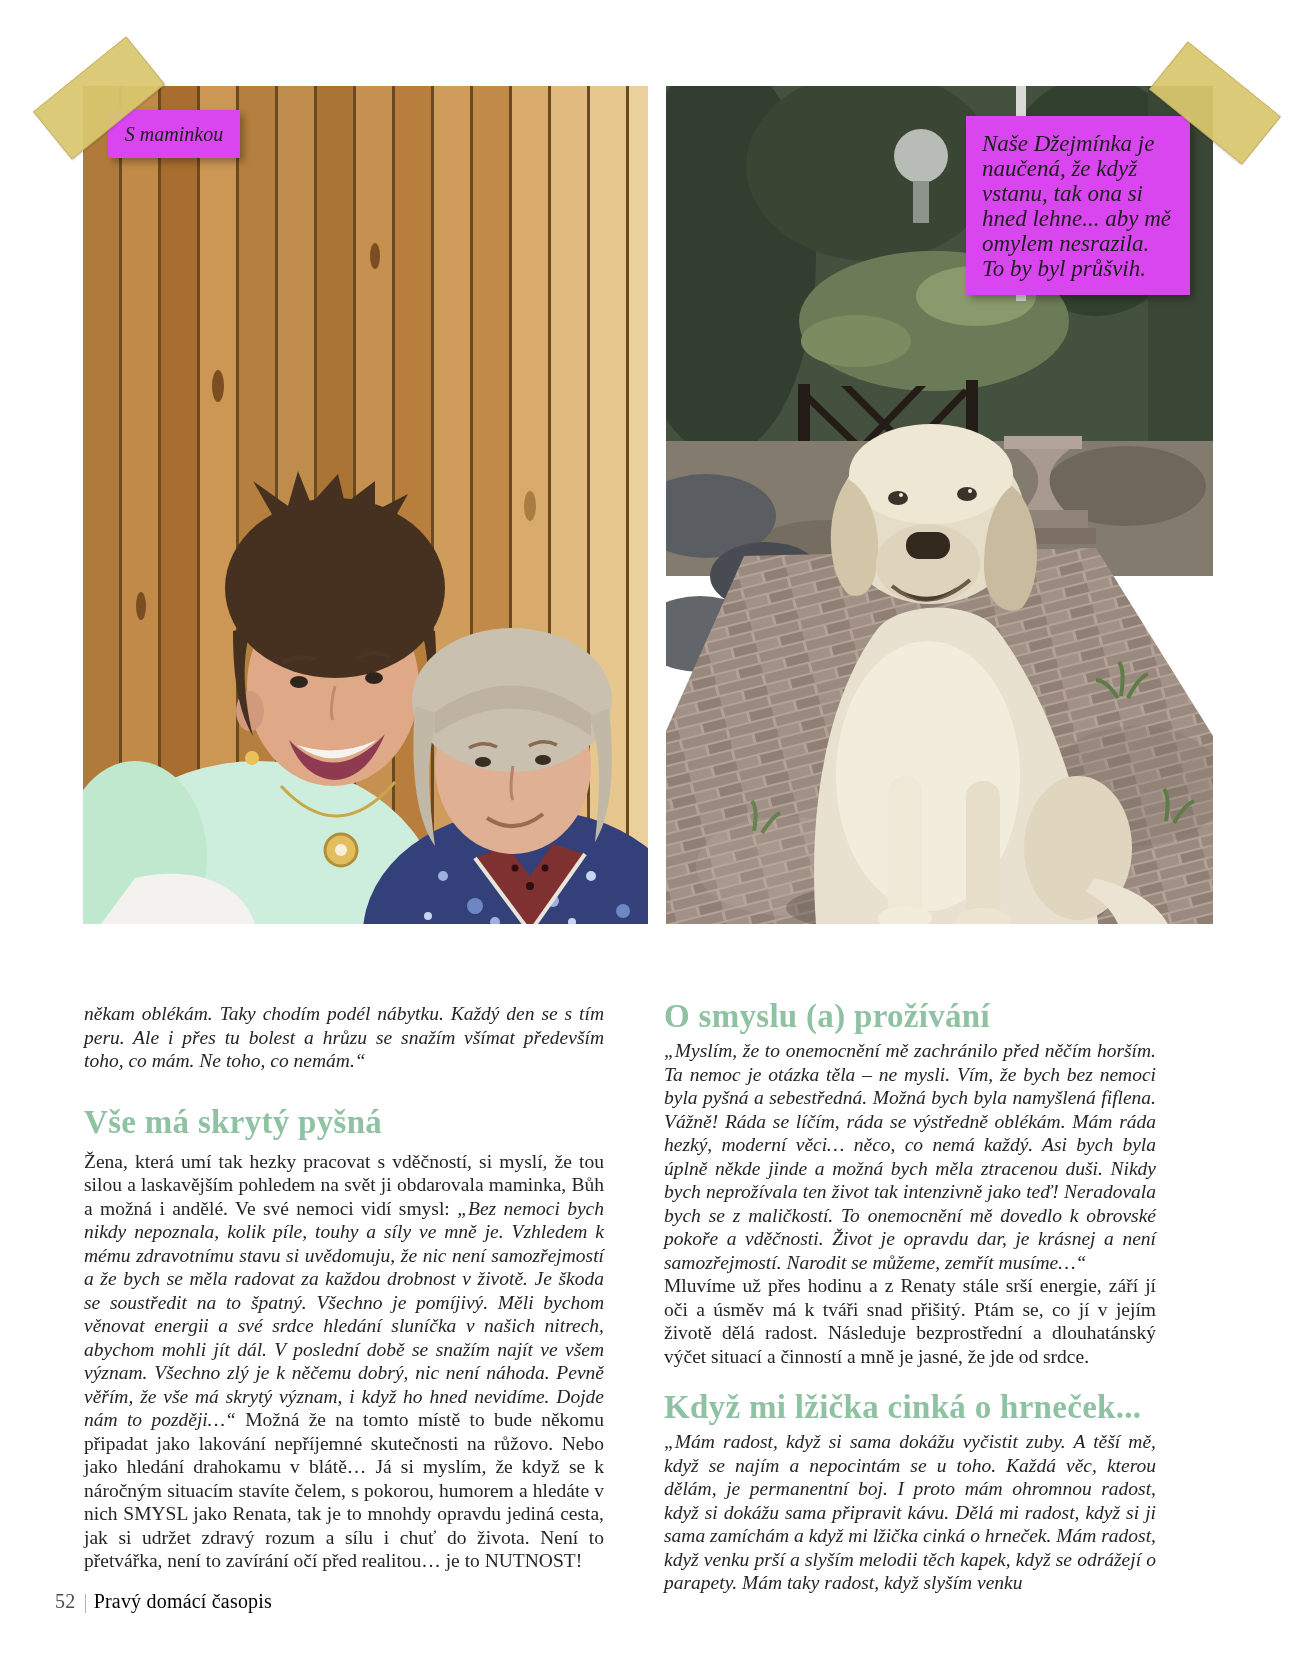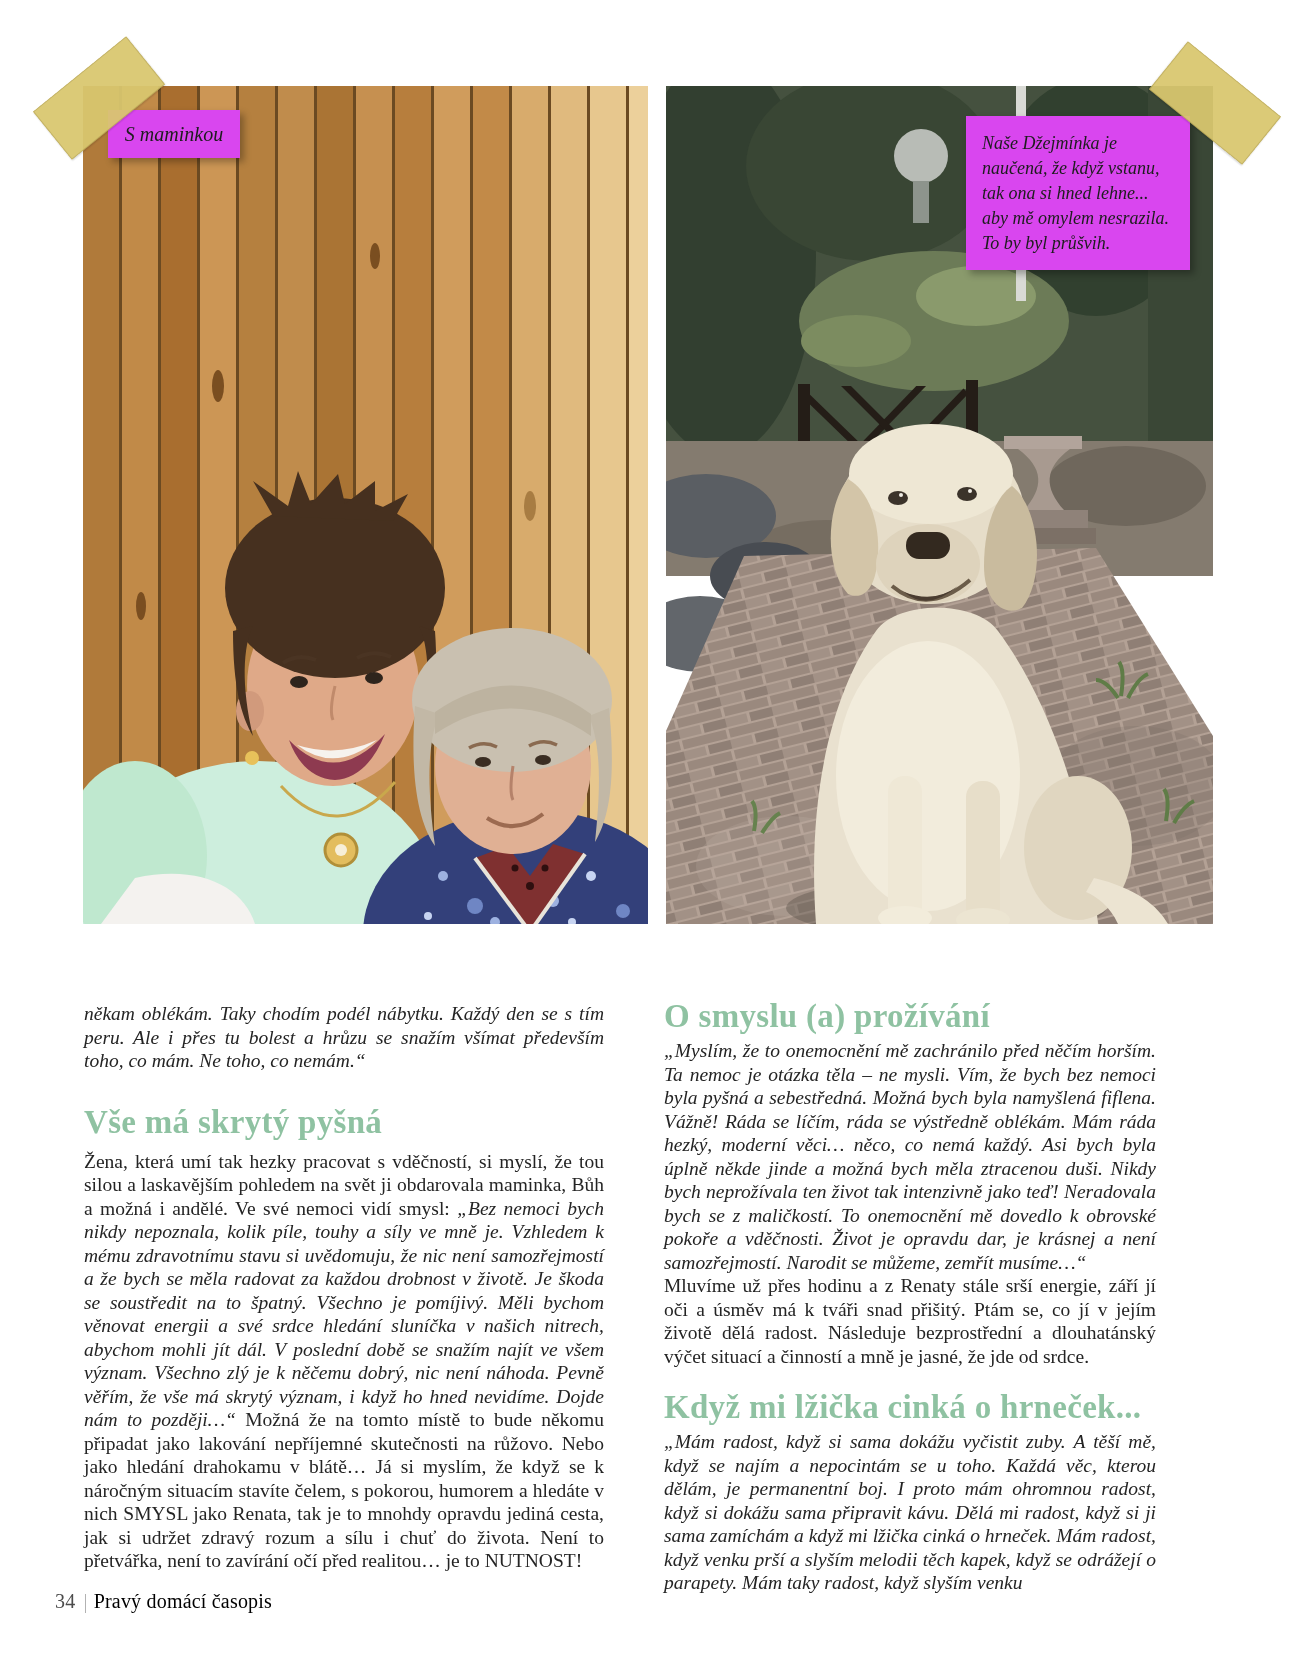--- a/index.html
+++ b/index.html
@@ -23,21 +23,21 @@
   .caption{
     position:absolute;background:#d946ef;color:#1d1d1d;z-index:3;
     font-style:italic;box-shadow:4px 4px 7px rgba(0,0,0,.30);
   }
   .caption-mother{
     left:108px;top:110px;width:132px;height:48px;
     font-size:20px;line-height:48px;text-align:center;
   }
   .caption-dog{
     left:966px;top:116px;width:192px;padding:15px 16px 14px 16px;
-    font-size:18px;line-height:25px;
+    font-size:23px;line-height:25px;
   }
   
   .col{position:absolute;font-size:19.5px;line-height:23.5px;text-align:justify;}
   .col-left{left:84px;top:1002px;width:520px;}
   .col-right{left:664px;top:998px;width:492px;}
   .col p{margin:0;}
   .it{font-style:italic;}
   h2.sec{
     font-family:"Liberation Serif", serif;font-weight:700;
     font-size:33px;line-height:37px;color:#8fc2a2;margin:0;
@@ -245,16 +245,16 @@
 
   <div class="col col-right">
     <h2 class="sec first">O smyslu (a) prožívání</h2>
     <p class="it">„Myslím, že to onemocnění mě zachránilo před něčím horším. Ta nemoc je otázka těla – ne mysli. Vím, že bych bez nemoci byla pyšná a sebestředná. Možná bych byla namyšlená fiflena. Vážně! Ráda se líčím, ráda se výstředně oblékám. Mám ráda hezký, moderní věci… něco, co nemá každý. Asi bych byla úplně někde jinde a možná bych měla ztracenou duši. Nikdy bych neprožívala ten život tak intenzivně jako teď! Neradovala bych se z maličkostí. To onemocnění mě dovedlo k obrovské pokoře a vděčnosti. Život je opravdu dar, je krásnej a není samozřejmostí. Narodit se můžeme, zemřít musíme…“</p>
     <p>Mluvíme už přes hodinu a z Renaty stále srší energie, září jí oči a úsměv má k tváři snad přišitý. Ptám se, co jí v jejím životě dělá radost. Následuje bezprostřední a dlouhatánský výčet situací a činností a mně je jasné, že jde od srdce.</p>
     <h2 class="sec second">Když mi lžička cinká o hrneček...</h2>
     <p class="it">„Mám radost, když si sama dokážu vyčistit zuby. A těší mě, když se najím a nepocintám se u toho. Každá věc, kterou dělám, je permanentní boj. I proto mám ohromnou radost, když si dokážu sama připravit kávu. Dělá mi radost, když si ji sama zamíchám a když mi lžička cinká o hrneček. Mám radost, když venku prší a slyším melodii těch kapek, když se odrážejí o parapety. Mám taky radost, když slyším venku</p>
   </div>
 
   <div class="footer">
-    <span>34</span><span class="sep">|</span><span class="mag">Pravý domácí časopis</span>
+    <span>52</span><span class="sep">|</span><span class="mag">Pravý domácí časopis</span>
   </div>
 
 </div>
 
 </body></html>

